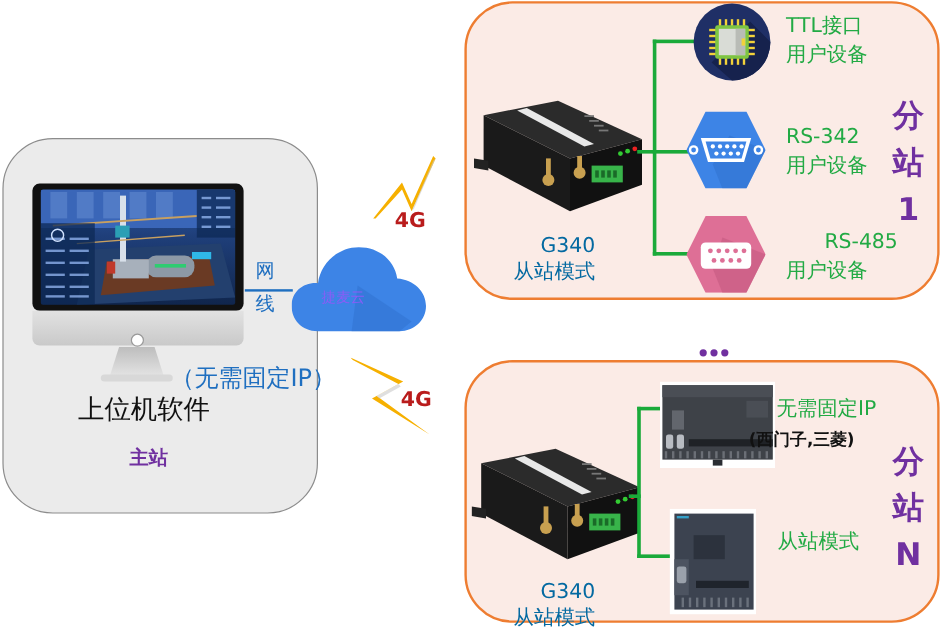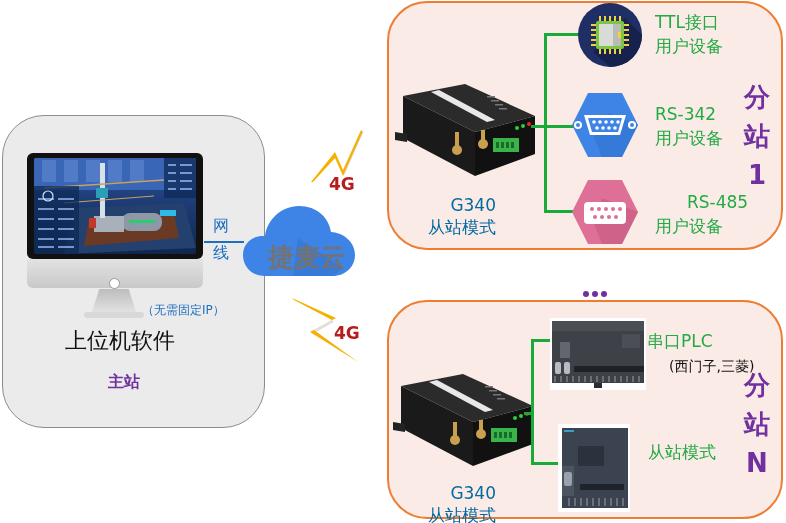--- a/index.html
+++ b/index.html
@@ -13,31 +13,31 @@
   .monitor { left: 27px; top: 153px; width: 176px; height: 106px; background: #111; border-radius: 6px; }
   .screen { left: 34px; top: 158px; width: 162px; height: 96px; overflow: hidden; border-radius: 2px;
     background: linear-gradient(180deg, #2f5aa8 0%, #1f3f7a 40%, #10264d 100%); }
   .chin { left: 27px; top: 259px; width: 176px; height: 29px; background: linear-gradient(180deg,#e2e2e2,#c9c9c9);
     border-radius: 0 0 6px 6px; }
   .chin-dot { left: 109px; top: 278px; width: 9px; height: 9px; border-radius: 50%; background: #fff; border: 1px solid #999; }
   .stand { left: 91px; top: 289px; width: 46px; height: 26px;
     background: linear-gradient(180deg,#bdbdbd,#e6e6e6); clip-path: polygon(18% 0, 82% 0, 100% 100%, 0 100%); }
   .stand-base { left: 84px; top: 312px; width: 60px; height: 6px; background:#d8d8d8; border-radius: 3px; }
 
-  .no-ip { left: 142px; top: 302px; font-size: 12px; color: #1f6fc0; white-space: nowrap; }
+  .no-ip { left: 142px; top: 302px; font-size: 20px; color: #1f6fc0; white-space: nowrap; }
   .sw-label { left: 65px; top: 326px; font-size: 22px; color: #111; white-space: nowrap; }
   .master-title { left: 108px; top: 372px; font-size: 16px; color: #7030a0; font-weight: bold; white-space: nowrap; }
 
   .cable { left: 204px; top: 241px; width: 40px; height: 2px; background: #1f6fc0; }
   .cable-label1 { left: 213px; top: 216px; font-size: 16px; color: #1f6fc0; }
   .cable-label2 { left: 213px; top: 243px; font-size: 16px; color: #1f6fc0; }
 
   
   .cloud { left: 243px; top: 198px; width: 112px; height: 80px; }
-  .cloud-label { left: 268px; top: 240px; font-size: 26px; color: #737373; font-weight: bold; white-space: nowrap; }
+  .cloud-label { left: 268px; top: 240px; font-size: 12px; color: #8b5cf6; font-weight: normal; white-space: nowrap; }
 
   
   .bolt { width: 60px; height: 60px; }
   .g4 { font-size: 17px; color: #b91c1c; font-weight: bold; }
 
   
   .slave-box { background: #fbebe6; border: 2px solid #ee7d31; border-radius: 40px; box-sizing: border-box; }
   .slave1 { left: 387px; top: 1px; width: 396px; height: 249px; }
   .slaveN { left: 387px; top: 300px; width: 396px; height: 219px; }
 
@@ -321,22 +321,22 @@
       <rect x="58" y="58" width="2" height="6"></rect>
       <rect x="64" y="58" width="2" height="6"></rect>
       <rect x="70" y="58" width="2" height="6"></rect>
       <rect x="76" y="58" width="2" height="6"></rect>
       <rect x="82" y="58" width="2" height="6"></rect>
       <rect x="88" y="58" width="2" height="6"></rect>
     </g>
   <rect x="72" y="16" width="18" height="14" fill="#4a4e55"></rect>
   <rect x="44" y="65" width="8" height="5" fill="#2a2d32"></rect>
 </svg>
-<div class="abs dev-label" style="left:647px; top:330px;">串口PLC</div>
-<div class="abs dev-sub" style="left:669px; top:358px;">(西门子,三菱)</div>
+<div class="abs dev-label" style="left:647px; top:330px;">无需固定IP</div>
+<div class="abs dev-sub" style="left:624px; top:358px;font-weight:bold;">(西门子,三菱)</div>
 
 <svg class="abs" style="left:558px; top:424px;" width="72" height="88" viewBox="0 0 72 88">
   <rect x="0" y="0" width="72" height="88" fill="#fff"></rect>
   <rect x="4" y="4" width="66" height="80" fill="#3c4350"></rect>
   <rect x="6" y="6" width="10" height="2" fill="#35a0c8"></rect>
   <rect x="20" y="22" width="26" height="20" fill="#2c323d"></rect>
   <rect x="4" y="42" width="12" height="30" fill="#4d5461"></rect>
   <rect x="6" y="48" width="8" height="14" rx="2" fill="#9aa1ab"></rect>
   <g fill="#1f242c">
       <rect x="22" y="60" width="44" height="6"></rect>

